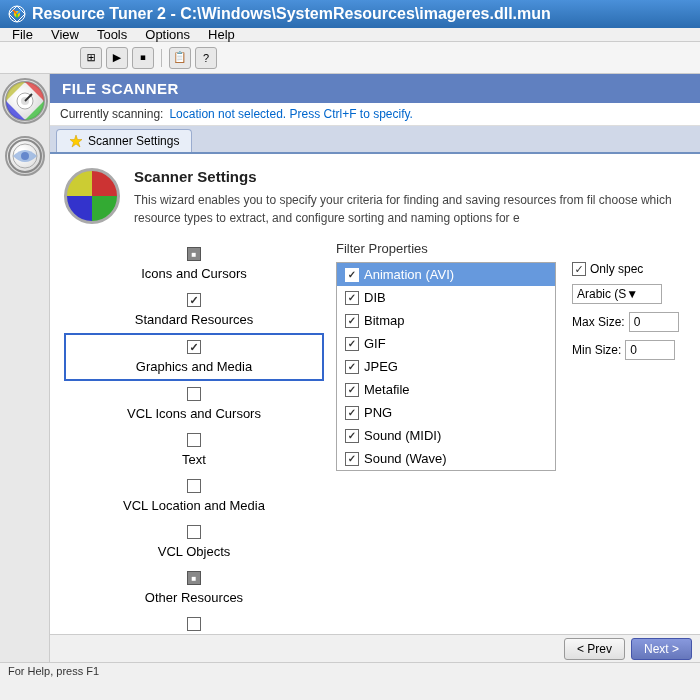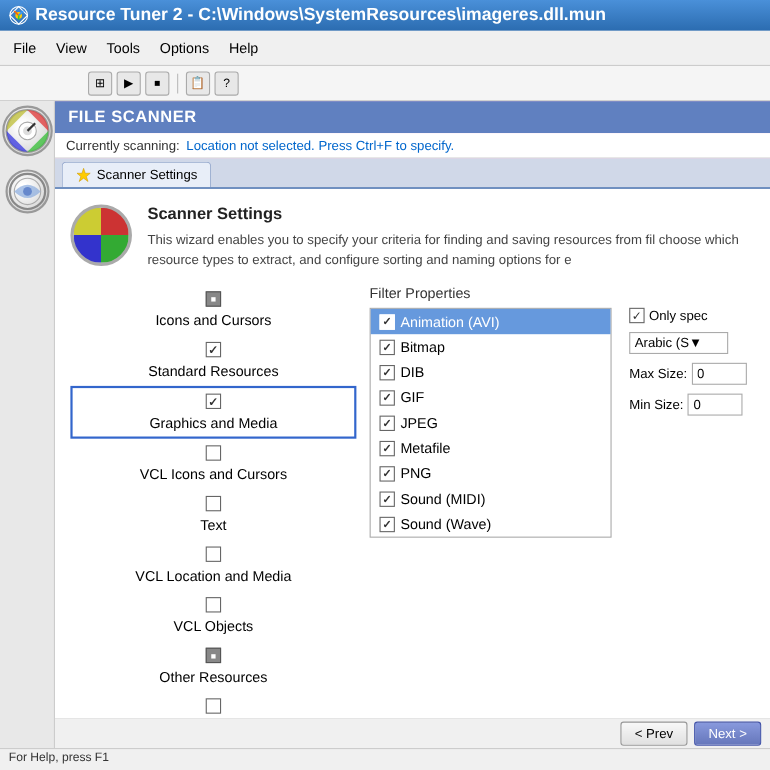--- a/index.html
+++ b/index.html
@@ -17,21 +17,21 @@
     }
     .title-bar-text { font-size: 16px; font-weight: bold; }
 
     
     .menu-bar {
       background: #f0f0f0;
       border-bottom: 1px solid #ccc;
       display: flex;
       padding: 2px 4px;
       gap: 2px;
-      height: 32px;
+      height: 14px;
       align-items: center;
     }
     .menu-item {
       padding: 2px 8px;
       cursor: pointer;
       border-radius: 3px;
       font-size: 13px;
     }
 
     
@@ -80,21 +80,21 @@
       position: relative;
       overflow: hidden;
       display: flex; align-items: center; justify-content: center;
     }
 
     
     .content-area {
       flex: 1;
       display: flex;
       flex-direction: column;
-      background: #f9a8d4;
+      background: #22c55e;
     }
 
     
     .file-scanner-header {
       background: #6080c0;
       color: white;
       padding: 6px 12px;
       font-size: 15px;
       font-weight: bold;
       letter-spacing: 0.5px;
@@ -439,25 +439,25 @@
           <div class="filter-title">Filter Properties</div>
           <div style="display:flex; gap:10px;">
             <div class="filter-list">
 
               <div class="filter-item highlighted">
                 <div class="filter-check checked"></div>
                 <span>Animation (AVI)</span>
               </div>
               <div class="filter-item">
                 <div class="filter-check checked"></div>
+                <span>DIB</span>
+              </div>
+              <div class="filter-item">
+                <div class="filter-check checked"></div>
                 <span>Bitmap</span>
-              </div>
-              <div class="filter-item">
-                <div class="filter-check checked"></div>
-                <span>DIB</span>
               </div>
               <div class="filter-item">
                 <div class="filter-check checked"></div>
                 <span>GIF</span>
               </div>
               <div class="filter-item">
                 <div class="filter-check checked"></div>
                 <span>JPEG</span>
               </div>
               <div class="filter-item">

